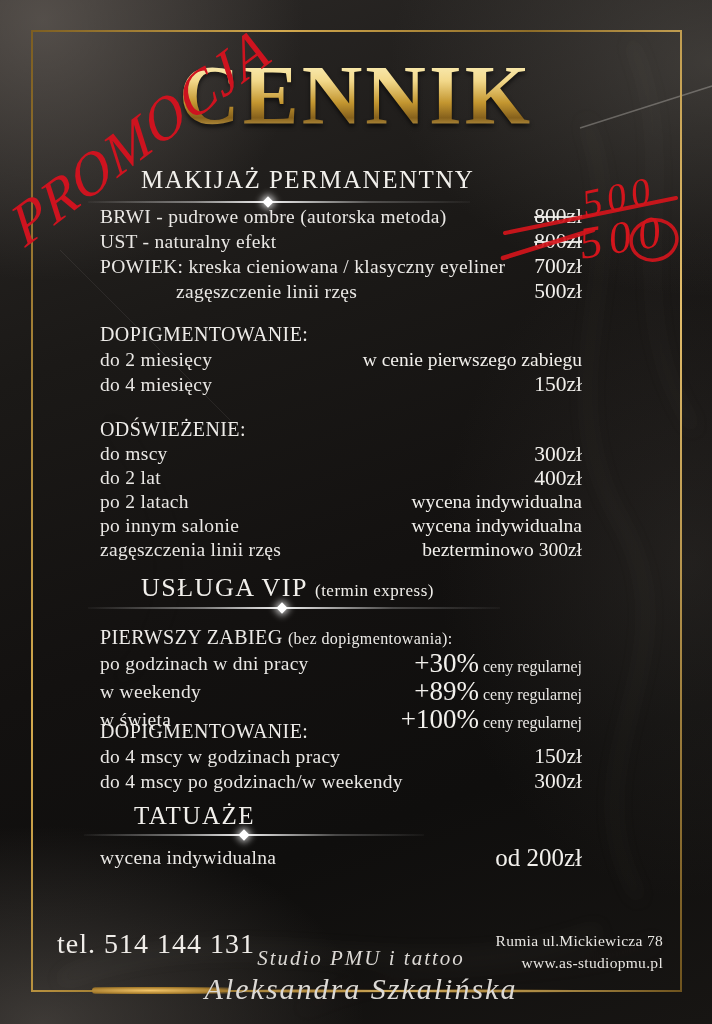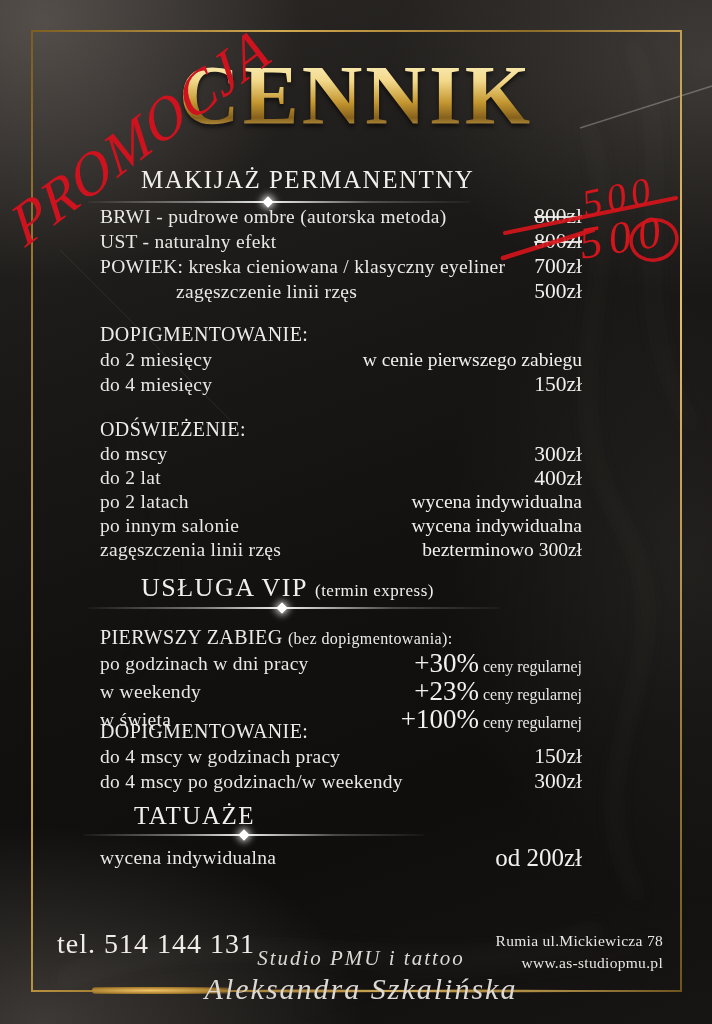--- a/index.html
+++ b/index.html
@@ -174,21 +174,21 @@
   <div class="subhead">
     <span>PIERWSZY ZABIEG</span>
     <span class="note">(bez dopigmentowania):</span>
   </div>
   <div class="row">
     <span class="lbl">po godzinach w dni pracy</span>
     <span class="vip-val"><span class="pct">+30%</span> <span class="rest">ceny regularnej</span></span>
   </div>
   <div class="row">
     <span class="lbl">w weekendy</span>
-    <span class="vip-val"><span class="pct">+23%</span> <span class="rest">ceny regularnej</span></span>
+    <span class="vip-val"><span class="pct">+89%</span> <span class="rest">ceny regularnej</span></span>
   </div>
   <div class="row">
     <span class="lbl">w święta</span>
     <span class="vip-val"><span class="pct">+100%</span> <span class="rest">ceny regularnej</span></span>
   </div>
 </div>
 
 <div class="group" style="top:719px;">
   <div class="subhead">DOPIGMENTOWANIE:</div>
   <div class="row">

